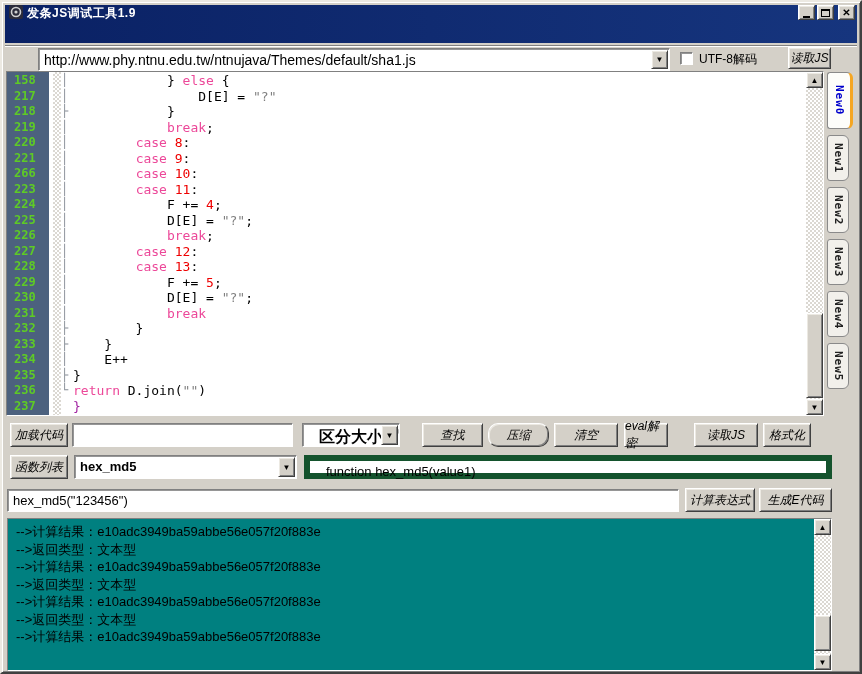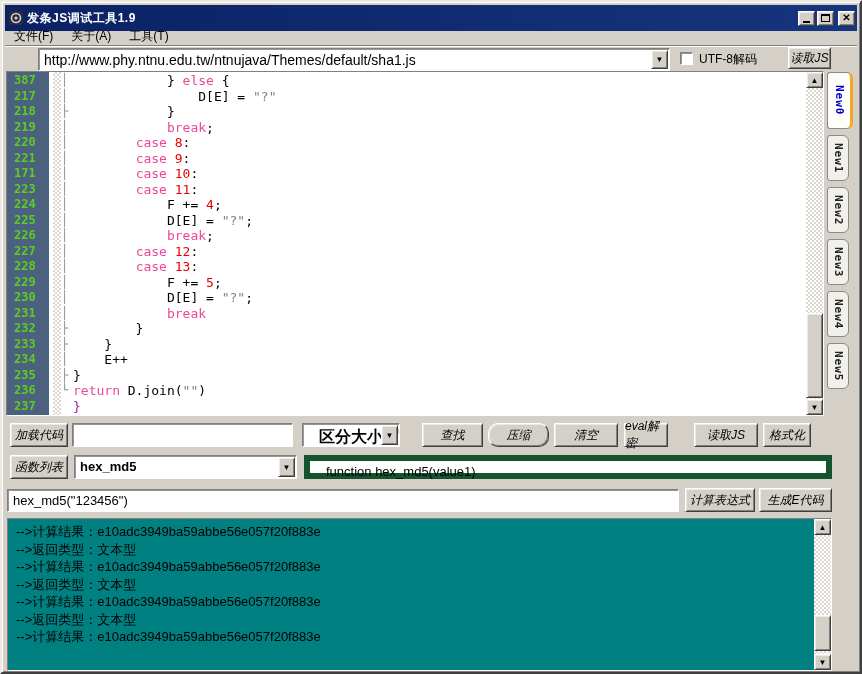--- a/index.html
+++ b/index.html
@@ -28,23 +28,23 @@
   }
   .checker{
     background-color:#fff;
     background-image:
       linear-gradient(45deg,#dbd8d2 25%,transparent 25%,transparent 75%,#dbd8d2 75%),
       linear-gradient(45deg,#dbd8d2 25%,transparent 25%,transparent 75%,#dbd8d2 75%);
     background-size:4px 4px; background-position:0 0,2px 2px;
   }
 
   
-  #titlebar{ position:absolute; left:3px; top:3px; right:3px; height:26px;
+  #titlebar{ position:absolute; left:3px; top:3px; right:3px; height:38px;
     background:linear-gradient(90deg,#0a2164,#16357e);
-    display:flex; align-items:center; padding:0 2px; }
+    display:flex; align-items:flex-start; padding:0 2px; }
   #title-icon{ width:14px; height:14px; margin:0 4px 0 2px; }
   #title-text{ flex:1; color:#fff; font-size:12px; font-weight:bold; letter-spacing:.5px; }
   .tb-btn{ width:17px; height:15px; margin-left:2px; display:flex; align-items:center;
     justify-content:center; font-size:9px; font-weight:bold; color:#000; }
   .glyph-min{ width:7px; height:2px; background:#000; margin-top:8px; }
   .glyph-max{ width:9px; height:8px; border:1px solid #000; border-top:2px solid #000; }
   .glyph-close{ font-size:10px; line-height:10px; font-weight:bold; }
 
   
   #menubar{ position:absolute; left:3px; top:25px; right:3px; height:18px;
@@ -138,48 +138,43 @@
         <span class="glyph-min"></span>
       </div>
     <div class="tb-btn raised">
         <span class="glyph-max"></span>
       </div>
     <div class="tb-btn raised" style="margin-left:4px">
         <span class="glyph-close">✕</span>
       </div>
   </div>
 
-  <div id="menubar">
-      <span class="menu-item">文件(F)</span>
-      <span class="menu-item">关于(A)</span>
-      <span class="menu-item">工具(T)</span>
-    </div>
   <div id="menu-divider"></div>
 
   <div id="url-combo" class="sunken">
     <input id="url-input" value="http://www.phy.ntnu.edu.tw/ntnujava/Themes/default/sha1.js" style="">
     <div class="combo-arrow raised">
       <span>▼</span>
     </div>
   </div>
   <div id="utf8-checkbox" class="sunken"></div>
   <span id="utf8-label">UTF-8解码</span>
   <div id="btn-load-js" class="btn raised">读取JS</div>
 
   <div id="editor">
     <div id="gutter-bg"></div>
     <div id="fold-strip" class="checker"></div>
     <div id="code-lines">
-        <div class="code-line"><span class="ln">387</span><span class="fold">│</span><span class="codetext"><span class="t-p">            } </span><span class="t-k">else</span><span class="t-p"> {</span></span></div>
+        <div class="code-line"><span class="ln">158</span><span class="fold">│</span><span class="codetext"><span class="t-p">            } </span><span class="t-k">else</span><span class="t-p"> {</span></span></div>
         <div class="code-line"><span class="ln">217</span><span class="fold">│</span><span class="codetext"><span class="t-p">                D[E] = </span><span class="t-s">"?"</span></span></div>
         <div class="code-line"><span class="ln">218</span><span class="fold">├</span><span class="codetext"><span class="t-p">            }</span></span></div>
         <div class="code-line"><span class="ln">219</span><span class="fold">│</span><span class="codetext"><span class="t-p">            </span><span class="t-k">break</span><span class="t-p">;</span></span></div>
         <div class="code-line"><span class="ln">220</span><span class="fold">│</span><span class="codetext"><span class="t-p">        </span><span class="t-k">case</span><span class="t-p"> </span><span class="t-n">8</span><span class="t-p">:</span></span></div>
         <div class="code-line"><span class="ln">221</span><span class="fold">│</span><span class="codetext"><span class="t-p">        </span><span class="t-k">case</span><span class="t-p"> </span><span class="t-n">9</span><span class="t-p">:</span></span></div>
-        <div class="code-line"><span class="ln">171</span><span class="fold">│</span><span class="codetext"><span class="t-p">        </span><span class="t-k">case</span><span class="t-p"> </span><span class="t-n">10</span><span class="t-p">:</span></span></div>
+        <div class="code-line"><span class="ln">266</span><span class="fold">│</span><span class="codetext"><span class="t-p">        </span><span class="t-k">case</span><span class="t-p"> </span><span class="t-n">10</span><span class="t-p">:</span></span></div>
         <div class="code-line"><span class="ln">223</span><span class="fold">│</span><span class="codetext"><span class="t-p">        </span><span class="t-k">case</span><span class="t-p"> </span><span class="t-n">11</span><span class="t-p">:</span></span></div>
         <div class="code-line"><span class="ln">224</span><span class="fold">│</span><span class="codetext"><span class="t-p">            F += </span><span class="t-n">4</span><span class="t-p">;</span></span></div>
         <div class="code-line"><span class="ln">225</span><span class="fold">│</span><span class="codetext"><span class="t-p">            D[E] = </span><span class="t-s">"?"</span><span class="t-p">;</span></span></div>
         <div class="code-line"><span class="ln">226</span><span class="fold">│</span><span class="codetext"><span class="t-p">            </span><span class="t-k">break</span><span class="t-p">;</span></span></div>
         <div class="code-line"><span class="ln">227</span><span class="fold">│</span><span class="codetext"><span class="t-p">        </span><span class="t-k">case</span><span class="t-p"> </span><span class="t-n">12</span><span class="t-p">:</span></span></div>
         <div class="code-line"><span class="ln">228</span><span class="fold">│</span><span class="codetext"><span class="t-p">        </span><span class="t-k">case</span><span class="t-p"> </span><span class="t-n">13</span><span class="t-p">:</span></span></div>
         <div class="code-line"><span class="ln">229</span><span class="fold">│</span><span class="codetext"><span class="t-p">            F += </span><span class="t-n">5</span><span class="t-p">;</span></span></div>
         <div class="code-line"><span class="ln">230</span><span class="fold">│</span><span class="codetext"><span class="t-p">            D[E] = </span><span class="t-s">"?"</span><span class="t-p">;</span></span></div>
         <div class="code-line"><span class="ln">231</span><span class="fold">│</span><span class="codetext"><span class="t-p">            </span><span class="t-k">break</span></span></div>
         <div class="code-line"><span class="ln">232</span><span class="fold">├</span><span class="codetext"><span class="t-p">        }</span></span></div>

